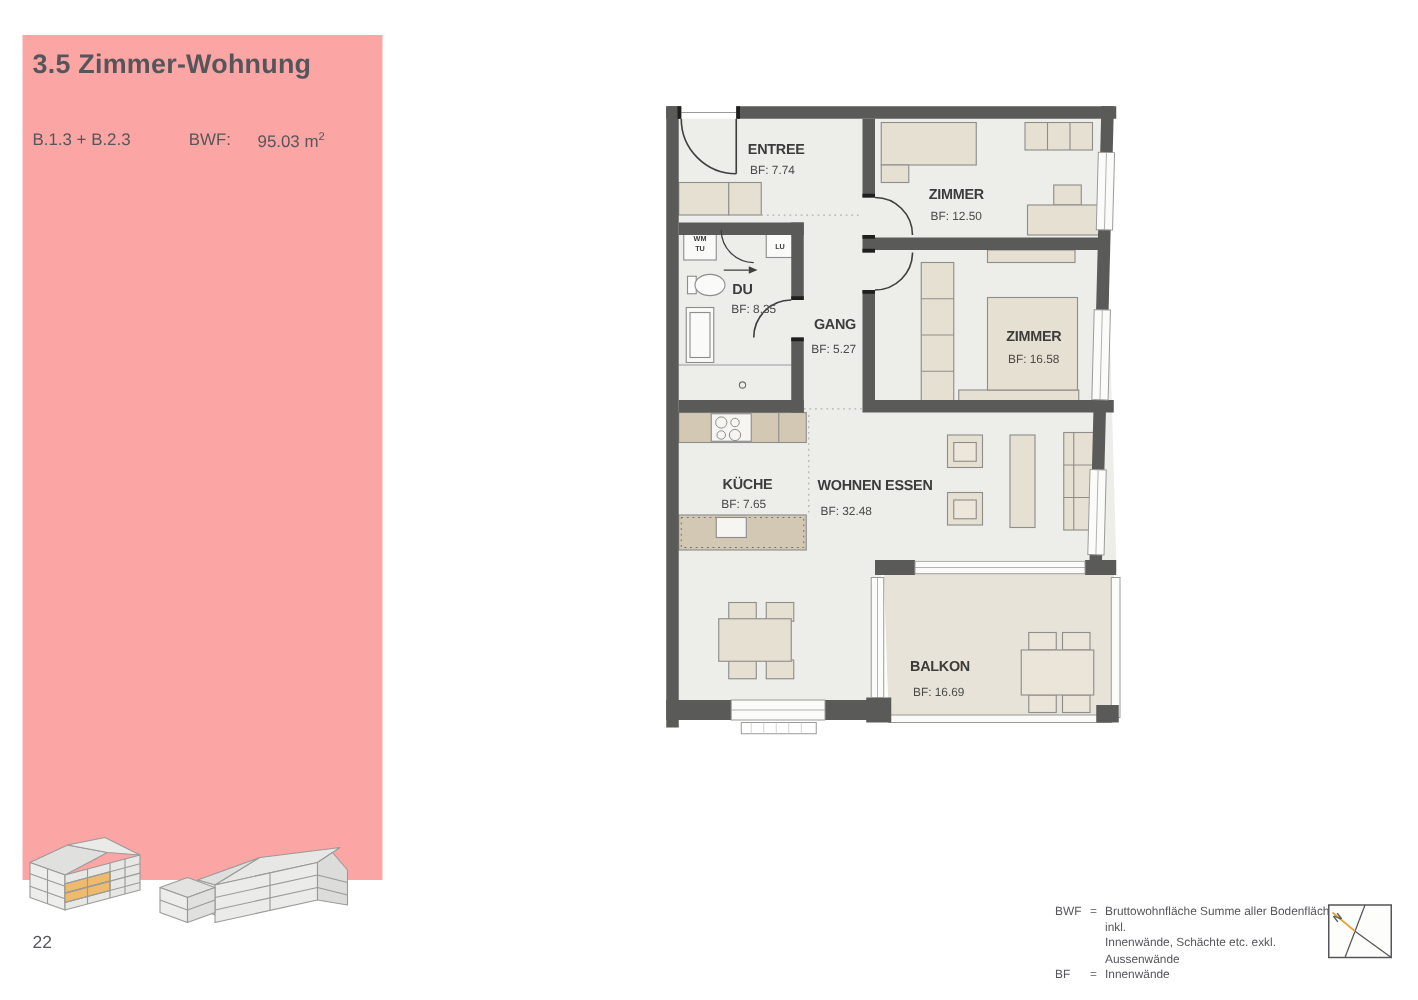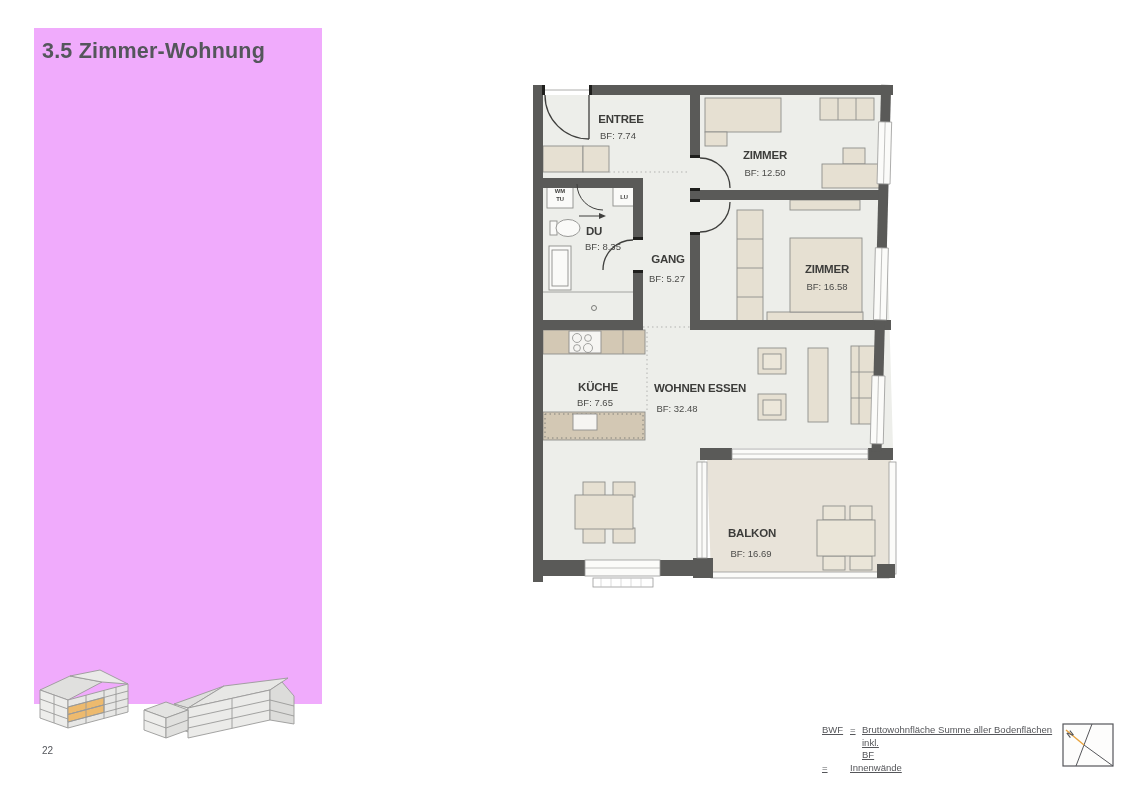--- a/index.html
+++ b/index.html
@@ -1,50 +1,55 @@
 <!DOCTYPE html>
 <html><head>
 <meta charset="utf-8">
 <style>
   html,body{margin:0;padding:0}
   body{
     width:1134px;height:800px;position:relative;background:#ffffff;
     font-family:"Liberation Sans",sans-serif;overflow:hidden;
   }
   .sidebar{
-    position:absolute;left:34px;top:28px;width:288px;height:676px;
-    background:#f0abfc;
+    position:absolute;left:18px;top:28px;width:288px;height:676px;
+    background:#fca5a5;
   }
   .title-block{position:absolute;left:8px;top:8px;color:#54565b}
   .title-line{font-size:21.5px;line-height:30px;font-weight:700;letter-spacing:.2px}
   .meta{position:absolute;left:8px;top:76px;width:272px;height:18px;color:#54565b;font-size:13.5px}
   .meta .unit-ids{position:absolute;left:0;top:0}
   .meta .bwf-label{position:absolute;left:125px;top:0}
   .meta .bwf-value{position:absolute;left:180px;top:0}
   .meta sup{font-size:9px;vertical-align:super}
-  .page-number{position:absolute;left:8px;top:717px;font-size:10px;color:#54565b}
+  .page-number{position:absolute;left:8px;top:717px;font-size:14px;color:#54565b}
   .buildings{position:absolute;left:2px;top:628px}
   .plan{position:absolute;left:525px;top:80px}
   .legend{
-    position:absolute;left:822px;top:724px;width:235px;
+    position:absolute;left:844px;top:724px;width:235px;
     display:grid;grid-template-columns:28px 12px auto;
-    font-size:9.5px;line-height:12.5px;color:#55565a;text-decoration:underline;
+    font-size:9.5px;line-height:12.5px;color:#55565a;
   }
   .north{position:absolute;left:1062px;top:723px}
   svg text{font-family:"Liberation Sans",sans-serif}
   .room-name{font-size:11.5px;font-weight:bold;fill:#3c3c3a;letter-spacing:-.2px}
   .room-bf{font-size:9.5px;fill:#4b4b49}
   .tiny-label{font-size:5.8px;font-weight:bold;fill:#3c3c3a}
 </style>
 </head>
 <body>
 
 <aside class="sidebar">
   <div class="title-block">
     <div class="title-line">3.5 Zimmer-Wohnung</div>
+  </div>
+  <div class="meta">
+    <span class="unit-ids">B.1.3 + B.2.3</span>
+    <span class="bwf-label">BWF:</span>
+    <span class="bwf-value"><span>95.03 m</span><sup>2</sup></span>
   </div>
 
   <svg class="buildings" width="270" height="94" viewBox="0 0 270 94">
     <g stroke="#9a9a98" stroke-width="0.9" stroke-linejoin="round">
 
       <g>
         <polygon points="4,34 34,20 66,26 32,44" fill="#e0e0de"></polygon>
         <polygon points="34,20 64,14 92,28 66,26" fill="#eaeae8"></polygon>
         <polygon points="4,34 4,62 32,72 32,44" fill="#ededeb"></polygon>
         <line x1="4" y1="43" x2="32" y2="53"></line>
@@ -305,20 +310,21 @@
     <text class="tiny-label" x="99" y="119">LU</text>
   </g>
 </svg>
 
 <div class="legend">
   <span>BWF</span>
   <span>=</span>
   <span>Bruttowohnfläche Summe aller Bodenflächen inkl.</span>
   <span></span>
   <span></span>
+  <span>Innenwände, Schächte etc. exkl. Aussenwände</span>
   <span>BF</span>
   <span>=</span>
   <span>Innenwände</span>
 </div>
 
 <svg class="north" width="54" height="46" viewBox="0 0 54 46">
   <rect x="1" y="1" width="50" height="42" fill="#fdfdfc" stroke="#55565a" stroke-width="1.2"></rect>
   <line x1="30" y1="1" x2="14" y2="43" stroke="#55565a" stroke-width="1"></line>
   <line x1="22" y1="22" x2="51" y2="43" stroke="#55565a" stroke-width="1"></line>
   <line x1="22" y1="22" x2="4" y2="7" stroke="#e8a33d" stroke-width="1.4"></line>

